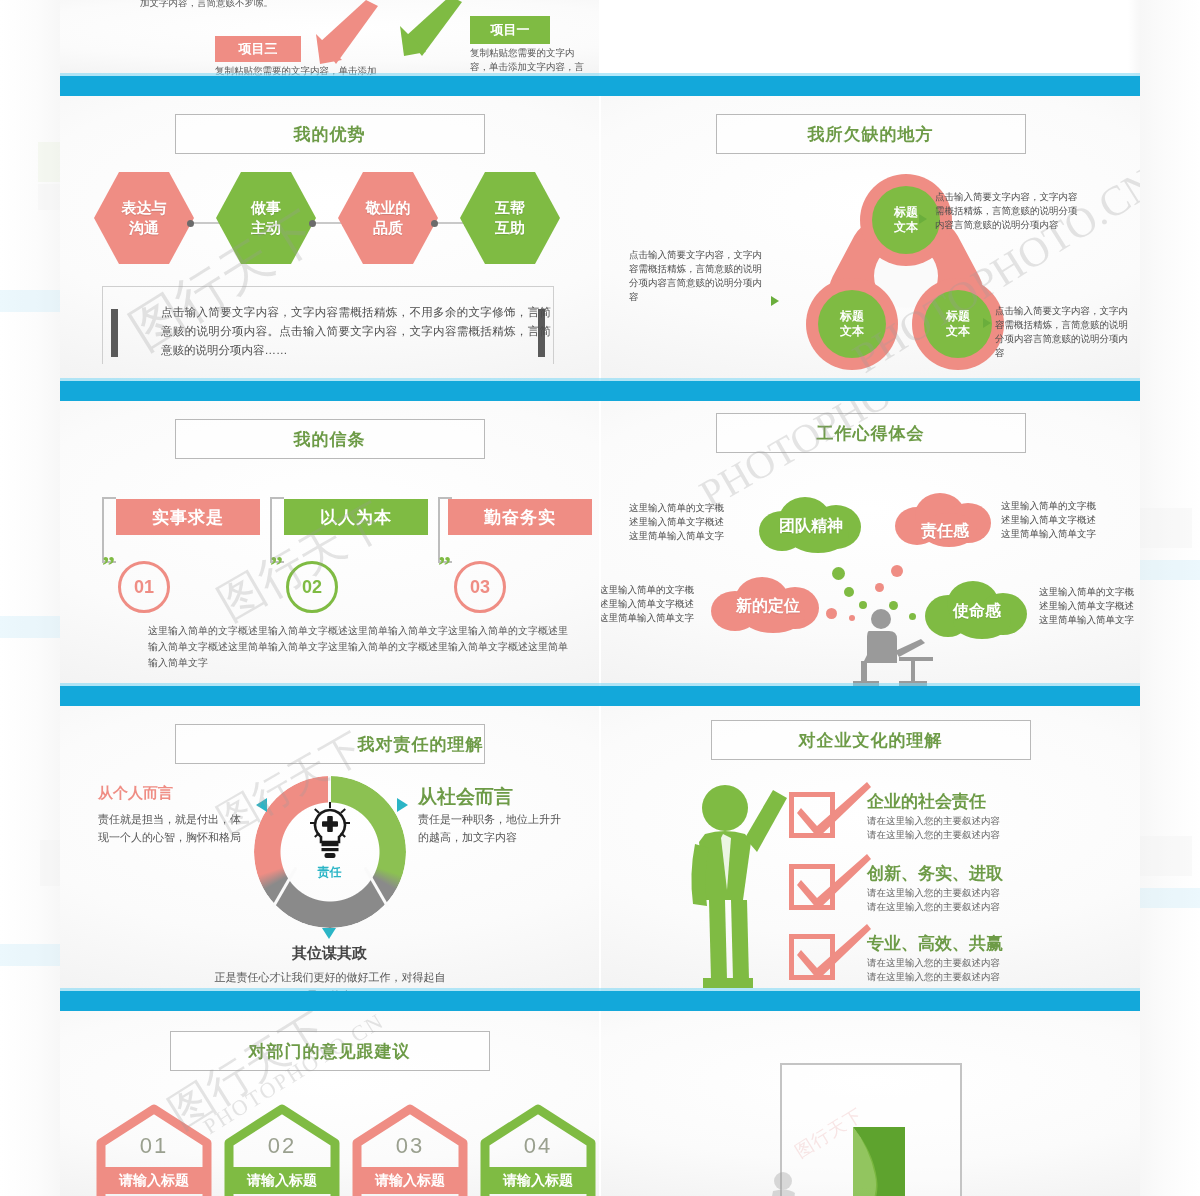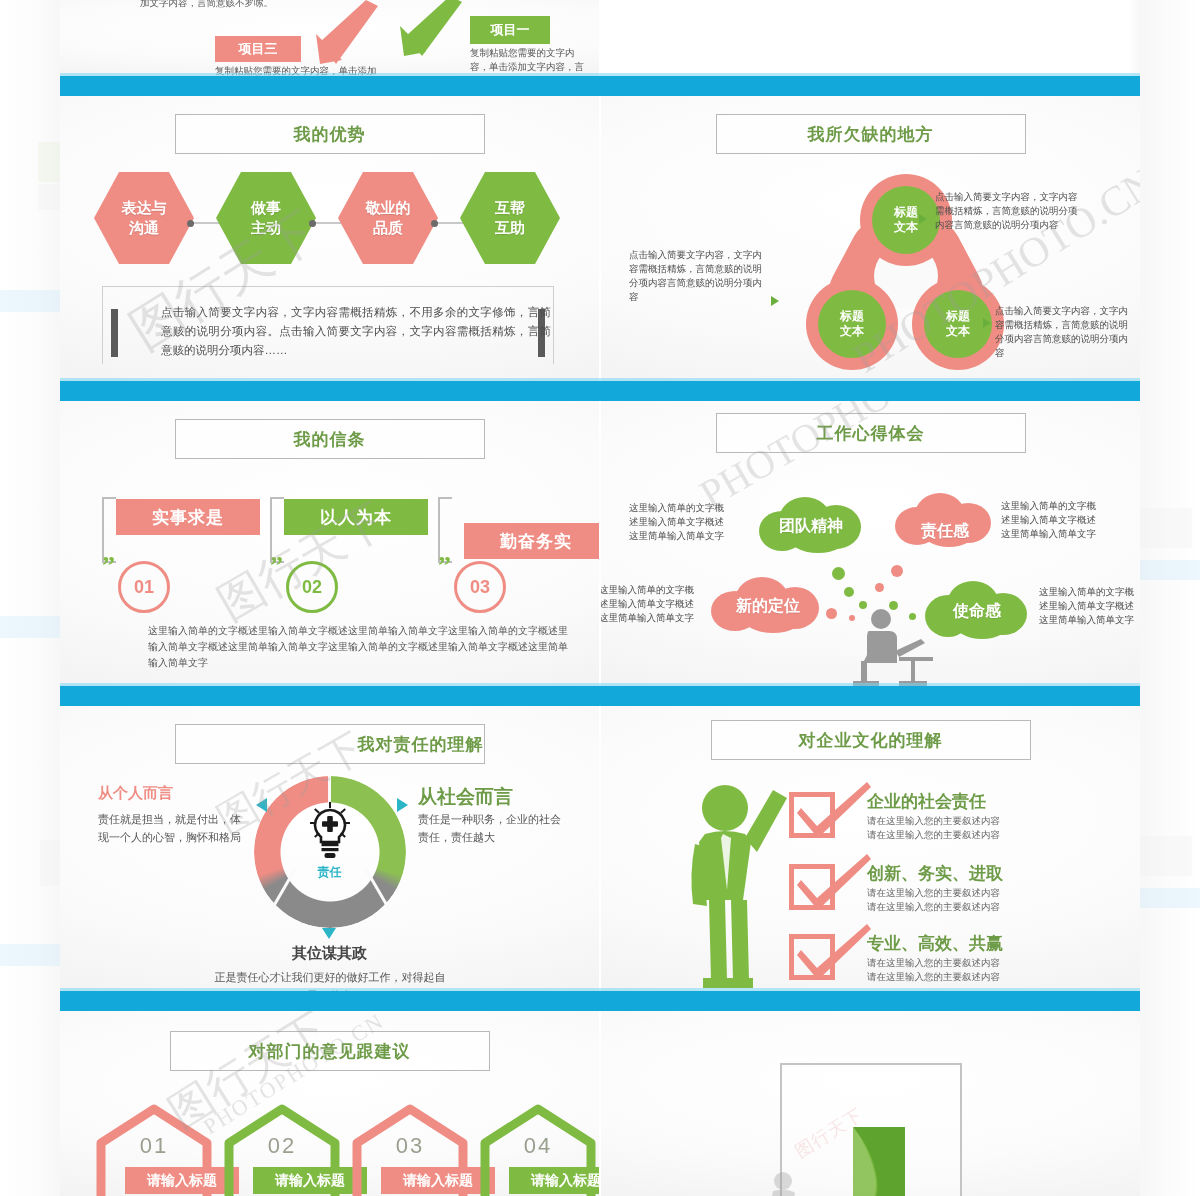--- a/index.html
+++ b/index.html
@@ -127,21 +127,21 @@
   
   .checkbox{position:absolute;width:46px;height:46px;border:5px solid #ef8d84;box-sizing:border-box;}
 
   
   .house{position:absolute;top:92px;width:118px;height:100px;}
   .house-out{position:absolute;inset:0;}
   .house-num{position:absolute;top:30px;left:0;width:100%;text-align:center;
       font-size:22px;letter-spacing:2px;color:#9aa08f;}
   .house-title{position:absolute;left:2px;top:64px;width:114px;height:27px;
       display:flex;align-items:center;justify-content:center;
-      color:#fff;font-weight:bold;font-size:14px;margin-left:28px;}
+      color:#fff;font-weight:bold;font-size:14px;}
 
   
   .closing-frame{position:absolute;left:50%;transform:translateX(-50%);top:52px;
       width:178px;height:140px;border:2px solid #c4c4c4;background:rgba(255,255,255,.4);}
 
   .wm{position:absolute;pointer-events:none;user-select:none;color:#9b9b9b;opacity:.26;
       font-family:"Liberation Serif",serif;white-space:nowrap;}
 </style>
 </head>
 <body>
@@ -289,21 +289,21 @@
       <div class="creed coral" style="left:56px;">实事求是</div>
       <div class="quote-mark" style="left:42px;color:#7fbb43;">”</div>
       <div class="numcircle coral" style="left:58px;">01</div>
 
       <div class="creed-bracket" style="left:210px;"></div>
       <div class="creed green" style="left:224px;">以人为本</div>
       <div class="quote-mark" style="left:210px;color:#7fbb43;">”</div>
       <div class="numcircle green" style="left:226px;">02</div>
 
       <div class="creed-bracket" style="left:378px;"></div>
-      <div class="creed coral" style="left:404px;margin-top:24px;">勤奋务实</div>
+      <div class="creed coral" style="left:388px;">勤奋务实</div>
       <div class="quote-mark" style="left:378px;color:#7fbb43;">”</div>
       <div class="numcircle coral" style="left:394px;">03</div>
 
       <div class="creed-desc">这里输入简单的文字概述里输入简单文字概述这里简单输入简单文字这里输入简单的文字概述里输入简单文字概述这里简单输入简单文字这里输入简单的文字概述里输入简单文字概述这里简单输入简单文字</div>
 
       <div class="wm" style="left:150px;top:130px;font-size:46px;transform:rotate(-30deg);">图行天下</div>
     </div>
 
     <div class="slide">
       <div class="title-box" style="top:12px;width:310px;height:40px;">
@@ -416,21 +416,21 @@
       <div class="resp-label">责任</div>
 
       <div style="position:absolute;left:196px;top:92px;width:0;height:0;border-top:7px solid transparent;border-bottom:7px solid transparent;border-right:11px solid #2bb5c6;"></div>
       <div style="position:absolute;left:337px;top:92px;width:0;height:0;border-top:7px solid transparent;border-bottom:7px solid transparent;border-left:11px solid #2bb5c6;"></div>
       <div style="position:absolute;left:262px;top:222px;width:0;height:0;border-left:7px solid transparent;border-right:7px solid transparent;border-top:11px solid #2bb5c6;"></div>
 
       <div style="position:absolute;left:38px;top:78px;font-size:15px;font-weight:bold;color:#ef8d84;">从个人而言</div>
       <div style="position:absolute;left:38px;top:104px;width:150px;font-size:11px;line-height:18px;color:#555;">责任就是担当，就是付出，体现一个人的心智，胸怀和格局</div>
 
       <div style="position:absolute;left:358px;top:78px;font-size:19px;font-weight:bold;color:#6d9b47;">从社会而言</div>
-      <div style="position:absolute;left:358px;top:104px;width:150px;font-size:11px;line-height:18px;color:#555;">责任是一种职务，企业的社会责任，责任越大</div>
+      <div style="position:absolute;left:358px;top:104px;width:150px;font-size:11px;line-height:18px;color:#555;">责任是一种职务，地位上升升的越高，加文字内容</div>
 
       <div style="position:absolute;left:0;top:238px;width:100%;text-align:center;font-size:15px;font-weight:bold;color:#444;">其位谋其政</div>
       <div style="position:absolute;left:150px;top:262px;width:240px;text-align:center;font-size:11px;line-height:18px;color:#555;">正是责任心才让我们更好的做好工作，对得起自己，他人</div>
 
       <div class="wm" style="left:150px;top:50px;font-size:40px;transform:rotate(-30deg);">图行天下</div>
     </div>
 
     <div class="slide">
       <div class="title-box" style="top:14px;width:320px;height:40px;">
         <span style="font-size:17px;">对企业文化的理解</span>

